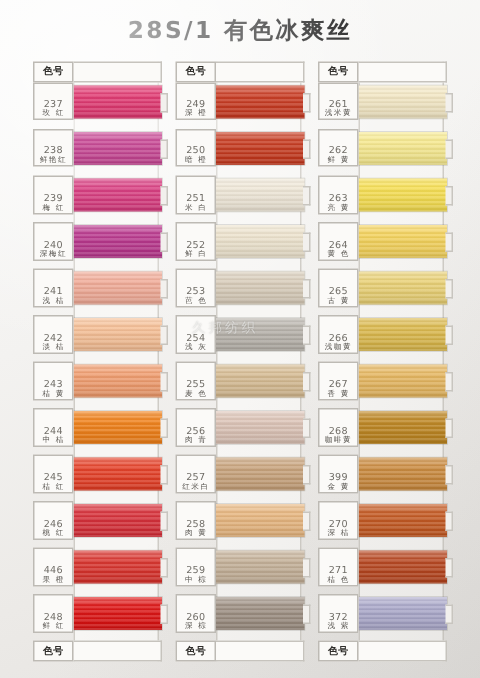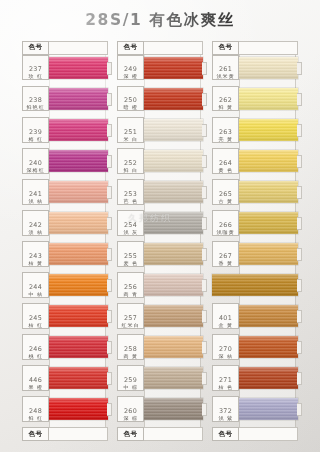--- a/index.html
+++ b/index.html
@@ -595,29 +595,33 @@
           <span class="code">267</span>
           <span class="cname">香 黄</span>
         </div>
         <div class="swatch-wrap">
           <div class="swatch" style="background-color: rgb(228, 180, 92);"></div>
           <div class="notch"></div>
         </div>
       </div>
 
       <div class="cell row">
+        <div class="label-box">
+          <span class="code">268</span>
+          <span class="cname">咖啡黄</span>
+        </div>
         <div class="swatch-wrap">
           <div class="swatch" style="background-color: rgb(189, 133, 32);"></div>
           <div class="notch"></div>
         </div>
       </div>
 
       <div class="cell row">
         <div class="label-box">
-          <span class="code">401</span>
+          <span class="code">399</span>
           <span class="cname">金 黄</span>
         </div>
         <div class="swatch-wrap">
           <div class="swatch" style="background-color: rgb(200, 135, 58);"></div>
           <div class="notch"></div>
         </div>
       </div>
 
       <div class="cell row">
         <div class="label-box">

